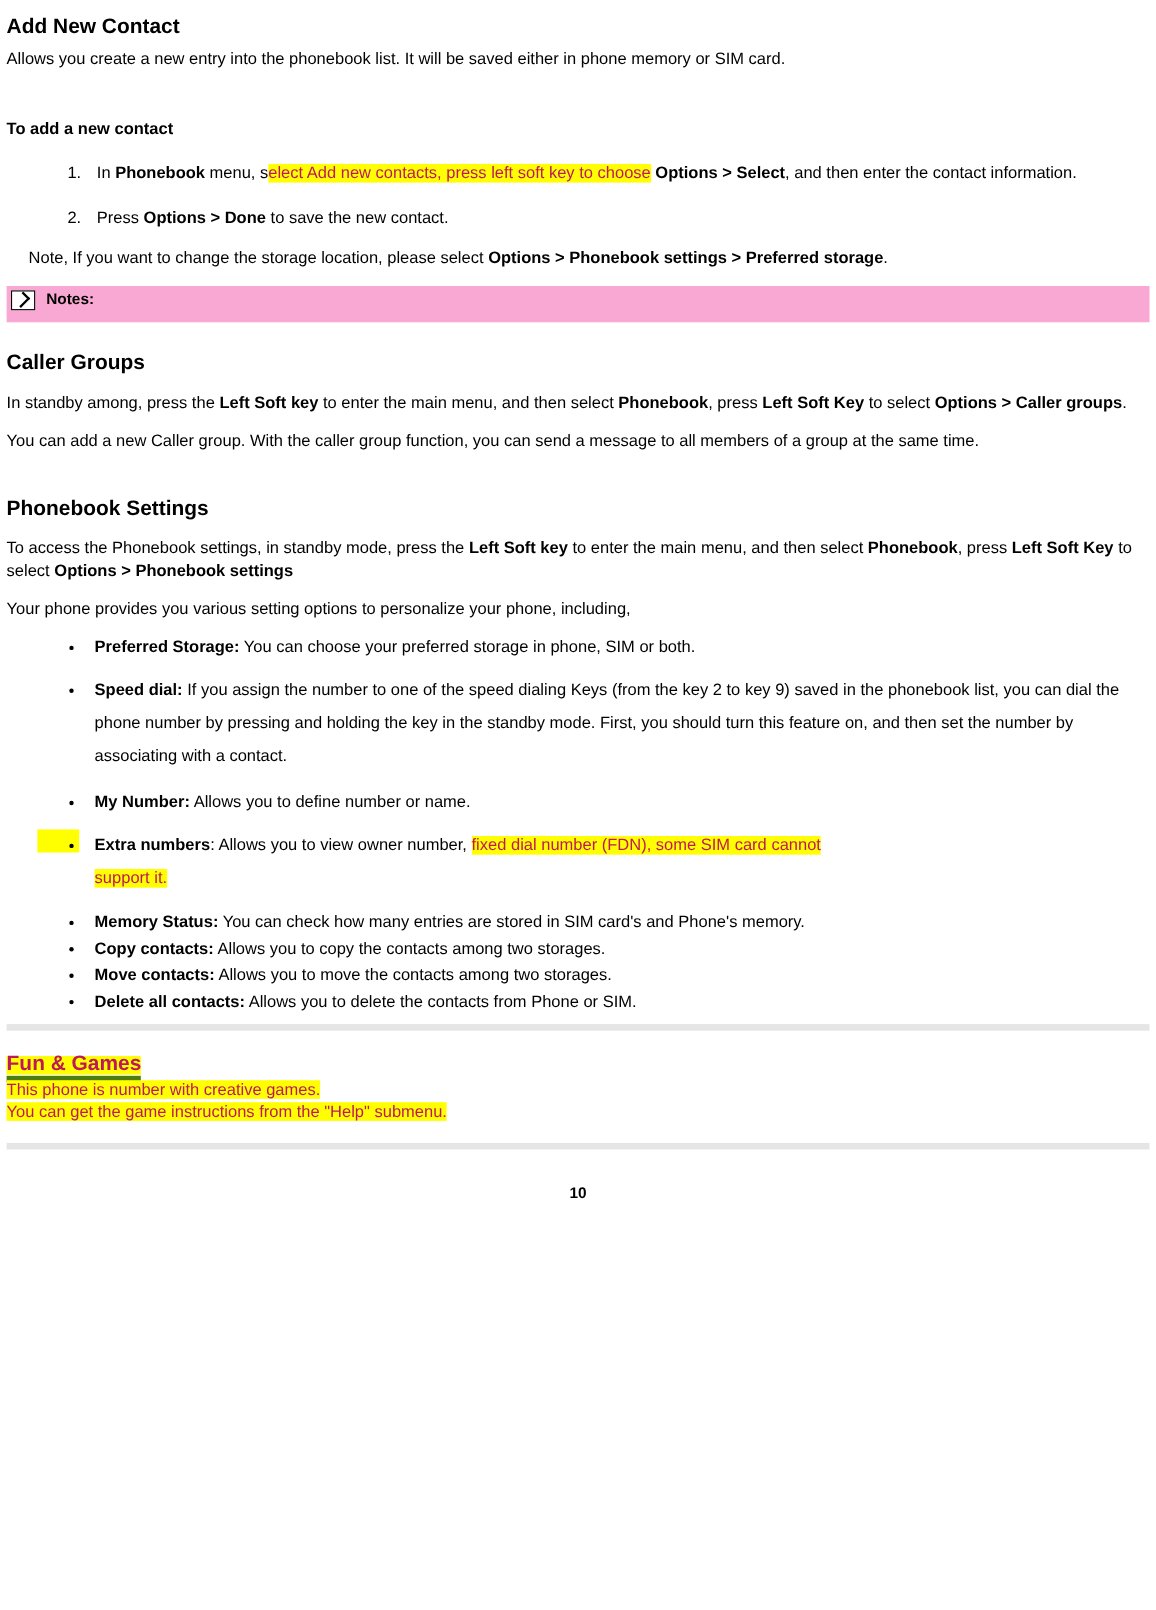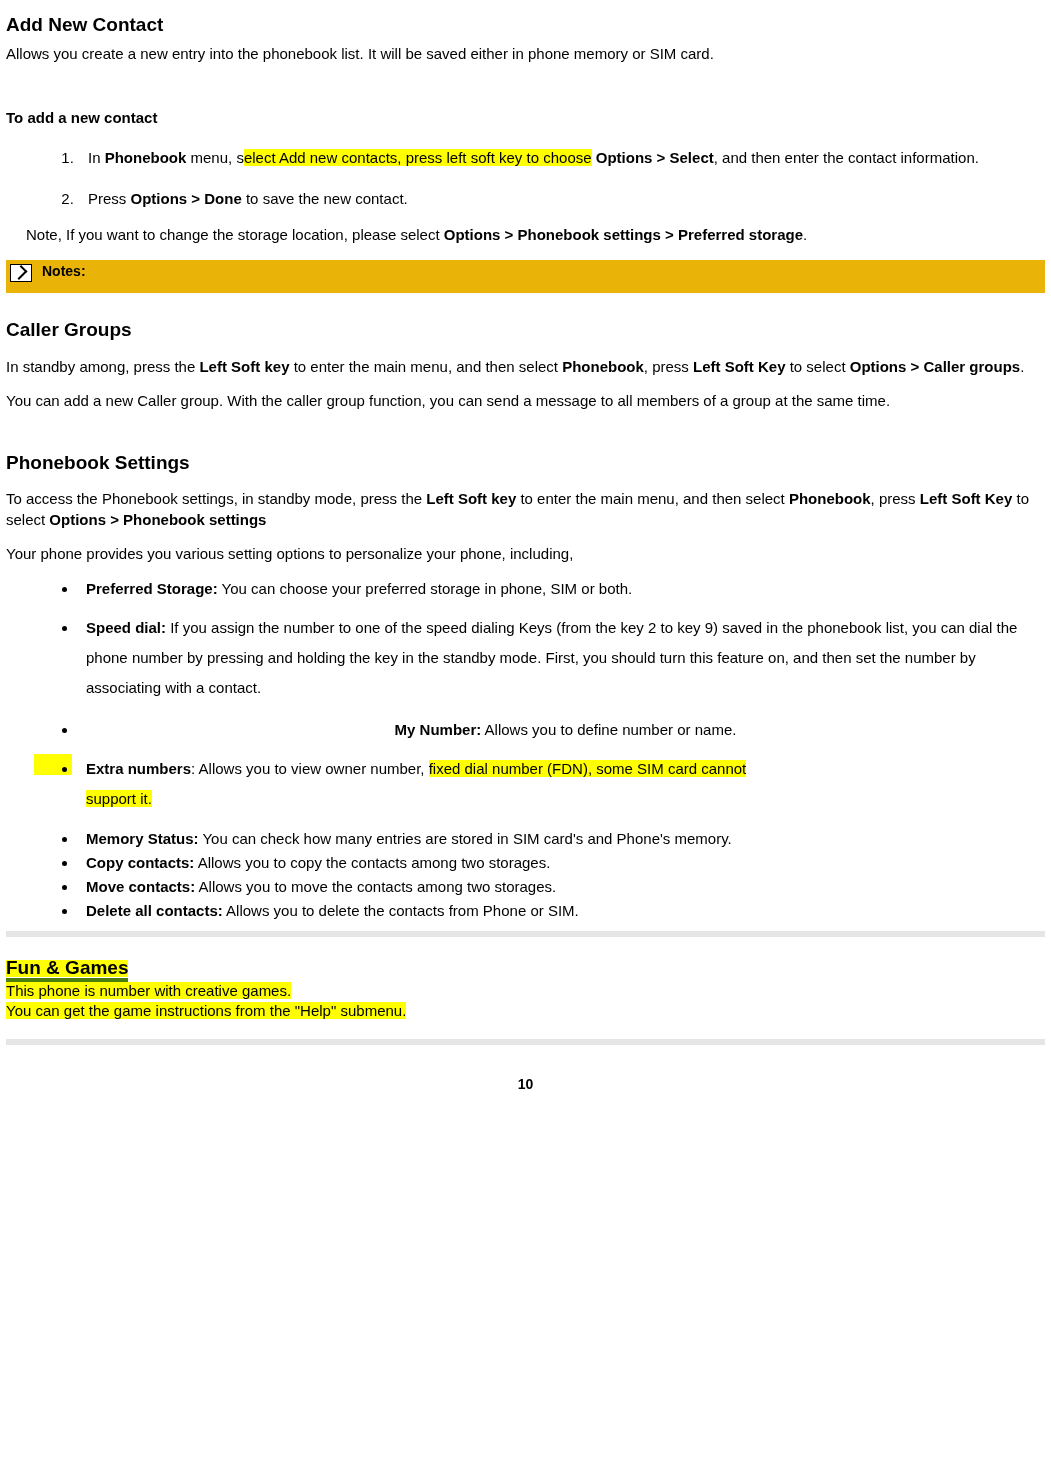--- a/index.html
+++ b/index.html
@@ -12,38 +12,38 @@
     background: #fff;
   }
   h2.sec {
     font-size: 19px;
     font-weight: bold;
     margin: 4px 0 6px 0;
   }
   p { margin: 4px 0 10px 0; }
   p.para { margin: 14px 0; }
   .bold { font-weight: bold; }
-  mark { background: #ffff00; color: #000000; text-align: center; }
+  mark { background: #ffff00; color: #be185d; text-align: center; }
   ol.steps {
     list-style: decimal;
     margin: 10px 0 6px 0;
     padding-left: 72px;
   }
   ol.steps li {
     padding-left: 10px;
     margin-bottom: 14px;
     line-height: 2.1;
   }
   ol.steps li.tight { line-height: 1.4; margin-bottom: 10px; }
   .note-indent {
     margin: 4px 0 10px 20px;
     line-height: 2.1;
   }
   .notes-box {
-    background: #eab308;
+    background: #f9a8d4;
     display: flex;
     align-items: flex-start;
     padding: 2px 4px 10px 4px;
     margin: 0 0 24px 0;
     font-size: 14px;
   }
   .notes-icon {
     width: 20px;
     height: 16px;
     border: 1px solid #000;
@@ -157,21 +157,21 @@
 </p>
 <p class="para">Your phone provides you various setting options to personalize your phone, including,</p>
 
 <ul class="bullets">
   <li class="tight" style="margin-bottom:14px;">
     <span class="bold">Preferred Storage:</span><span> You can choose your preferred storage in phone, SIM or both.</span>
   </li>
   <li>
     <span class="bold">Speed dial:</span><span> If you assign the number to one of the speed dialing Keys (from the key 2 to key 9) saved in the phonebook list, you can dial the phone number by pressing and holding the key in the standby mode. First, you should turn this feature on, and then set the number by associating with a contact.</span>
   </li>
-  <li class="tight" style="margin-bottom:14px;text-align:center;">
+  <li class="tight" style="margin-bottom:14px;">
     <span class="bold">My Number:</span><span> Allows you to define number or name.</span>
   </li>
   <li class="marker-hl" style="margin-bottom:14px; line-height:2.0;">
     <span class="bold">Extra numbers</span><span>: Allows you to view owner number, </span><mark>fixed dial number (FDN), some SIM card cannot</mark> <br><mark>support it.</mark>
   </li>
   <li class="tight">
     <span class="bold">Memory Status:</span><span> You can check how many entries are stored in SIM card's and Phone's memory.</span>
   </li>
   <li class="tight">
     <span class="bold">Copy contacts:</span><span> Allows you to copy the contacts among two storages.</span>

